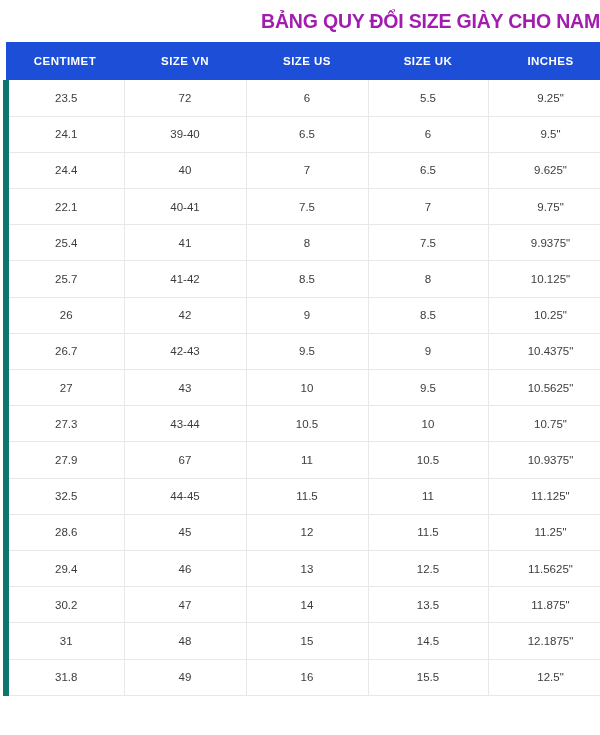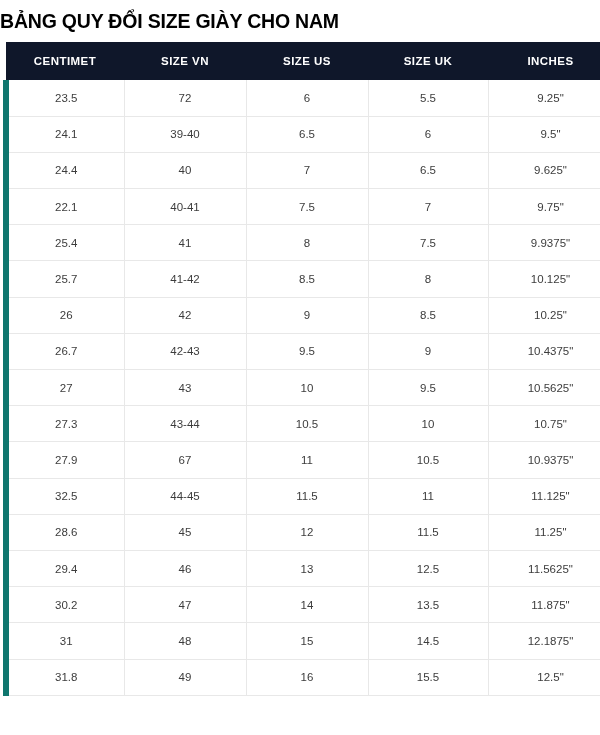--- a/index.html
+++ b/index.html
@@ -14,24 +14,24 @@
     overflow: hidden;
   }
   .page {
     position: relative;
     width: 600px;
     height: 735px;
     background: #ffffff;
     overflow: hidden;
   }
   .page-title {
-    text-align: left;
+    text-align: right;
     font-size: 19.5px;
     font-weight: bold;
-    color: #000000;
+    color: #a21caf;
     letter-spacing: -0.2px;
     line-height: 1;
     padding-top: 12px;
     margin: 0;
     white-space: nowrap;
   }
   .table-wrap {
     position: absolute;
     top: 42px;
     left: 3px;
@@ -41,21 +41,21 @@
     width: 607px;
     border-collapse: collapse;
     table-layout: fixed;
   }
   table.size-table col.c1 { width: 118px; }
   table.size-table col.c2 { width: 122px; }
   table.size-table col.c3 { width: 122px; }
   table.size-table col.c4 { width: 120px; }
   table.size-table col.c5 { width: 125px; }
   table.size-table thead th {
-    background: #0f172a;
+    background: #1d4ed8;
     color: #ffffff;
     font-size: 11.5px;
     font-weight: bold;
     letter-spacing: 0.45px;
     height: 38px;
     padding: 0;
     text-align: center;
     vertical-align: middle;
     border: none;
     box-sizing: border-box;

